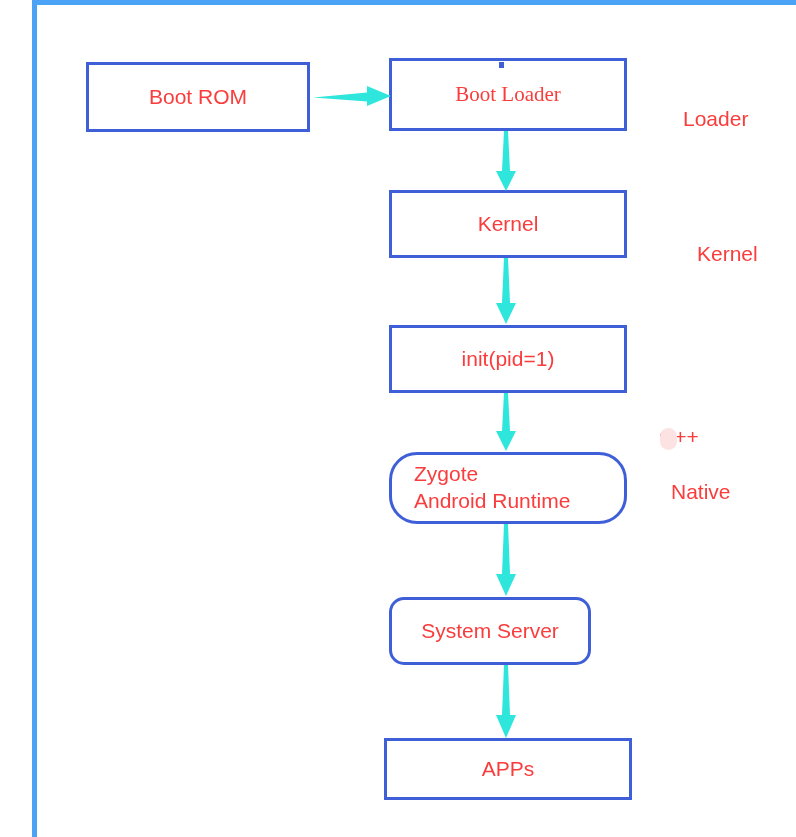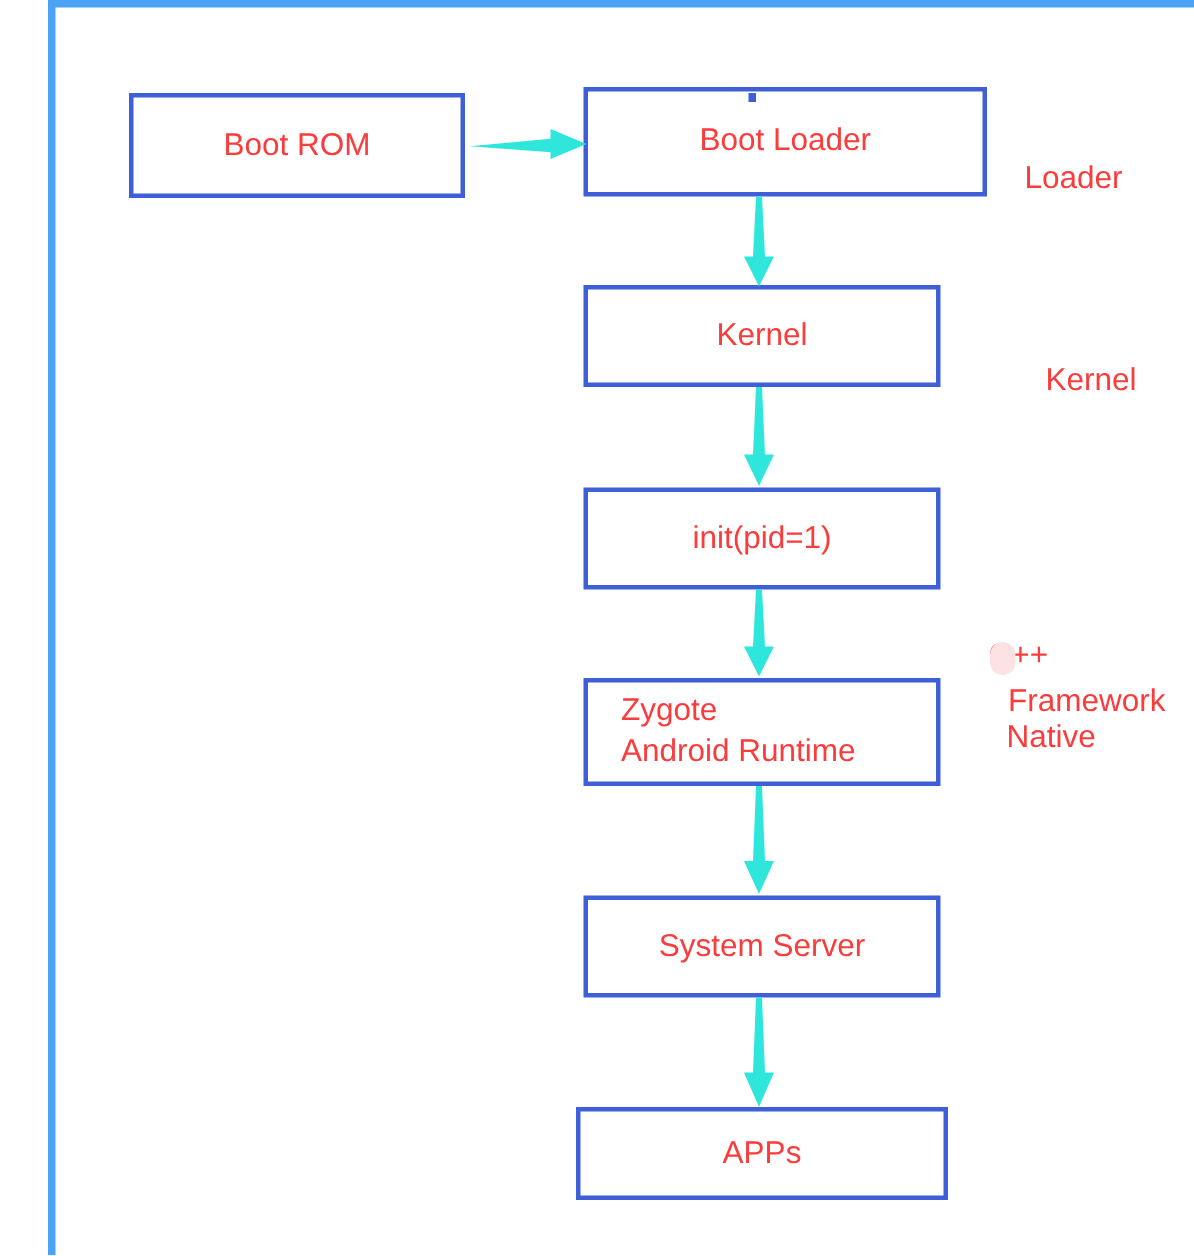--- a/index.html
+++ b/index.html
@@ -33,21 +33,21 @@
     border: 3px solid #3F5FD8;
     background: #ffffff;
     display: flex;
     align-items: center;
     color: #FA3C3C;
     font-size: 21px;
     line-height: 1.28;
     white-space: pre-line;
   }
   .node.center { justify-content: center; text-align: center; }
-  .node.left   { justify-content: flex-start; text-align: left; padding-left: 22px; }
+  .node.left   { justify-content: flex-start; text-align: left; padding-left: 22px; border-radius: 28px; }
 
   .side-label {
     position: absolute;
     color: #FA3C3C;
     font-size: 21px;
     line-height: 1.32;
     white-space: pre-line;
   }
 
   
@@ -79,39 +79,39 @@
 <div id="canvas">
 
   <div class="frame-edge frame-top"></div>
   <div class="frame-edge frame-left"></div>
   <div class="frame-edge frame-right"></div>
 
   <div class="node center" style="left:54px; top:62px; width:224px; height:70px;">
     <span>Boot ROM</span>
   </div>
 
-  <div class="node center" style="left:357px; top:58px; width:269px; height:73px;">
+  <div class="node center" style="left:357px; top:58px; width:238px; height:73px;font-family:Liberation Serif, serif;">
     <span>Boot Loader</span>
   </div>
   <div class="dot-artifact" style="left:467px; top:62px;"></div>
 
   <div class="node center" style="left:357px; top:190px; width:238px; height:68px;">
     <span>Kernel</span>
   </div>
 
   <div class="node center" style="left:357px; top:325px; width:238px; height:68px;">
     <span>init(pid=1)</span>
   </div>
 
   <div class="node left" style="left:357px; top:452px; width:238px; height:72px;">
     <span>Zygote
 Android Runtime</span>
   </div>
 
-  <div class="node center" style="left:357px; top:597px; width:238px; height:68px;">
+  <div class="node center" style="left:357px; top:597px; width:202px; height:68px;border-radius:15px;">
     <span>System Server</span>
   </div>
 
   <div class="node center" style="left:352px; top:738px; width:248px; height:62px;">
     <span>APPs</span>
   </div>
 
   <div class="side-label" style="left:651px; top:77px;text-align:center;">
     <span>Loader</span>
   </div>
@@ -119,23 +119,20 @@
   <div class="side-label" style="left:665px; top:212px;">
     <span>Kernel</span>
   </div>
 
   <div class="side-label" style="left:627px; top:395px;">
     <span>C++</span>
   </div>
 
   <div class="blob-artifact" style="left:628px; top:428px;"></div>
 
-  <div class="side-label" style="left:640px; top:426px;">
-    <span>Framework</span>
-  </div>
 
   <div class="side-label" style="left:639px; top:450px;">
     <span>Native</span>
   </div>
 
 
   <div class="arrow" style="left:281px; top:82px;">
     <svg width="80" height="28" viewBox="0 0 80 28">
       <path d="M0,15.5 L54,10.5 L54,4 L78,14 L54,24 L54,19.5 Z" fill="#2EE6DC"></path>
     </svg>

